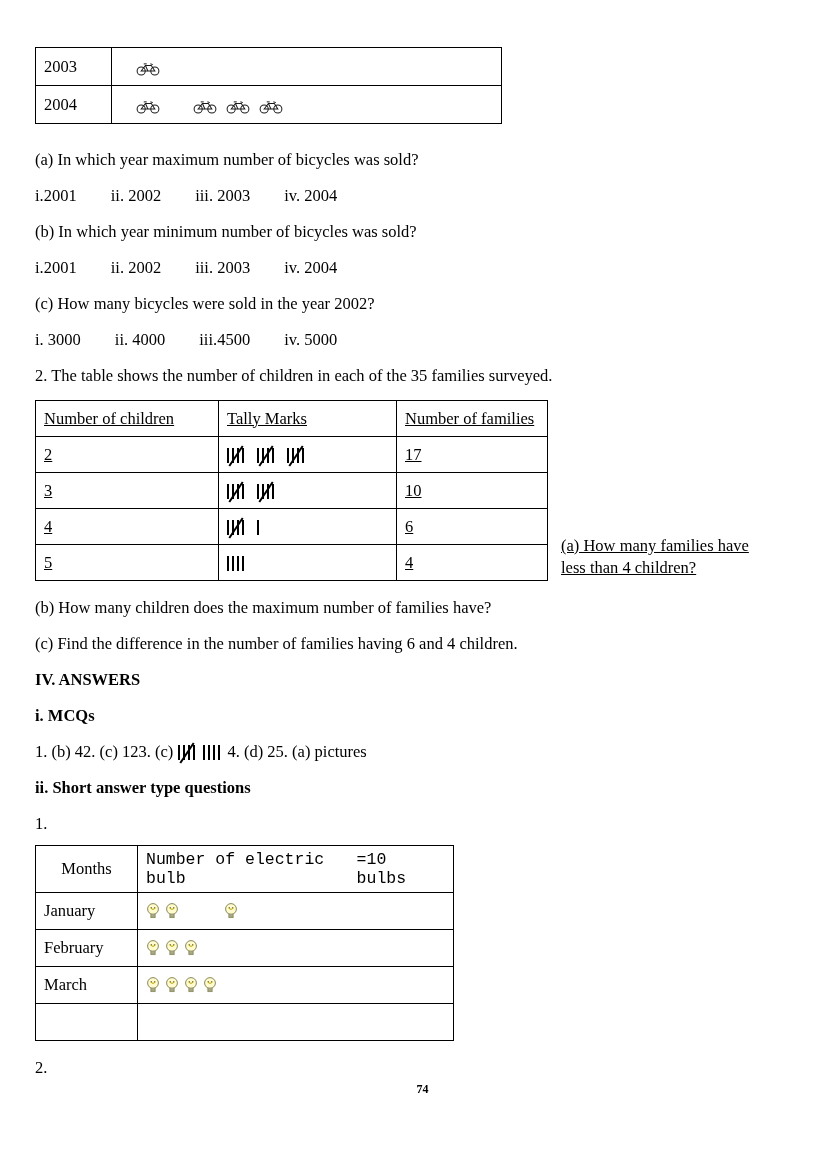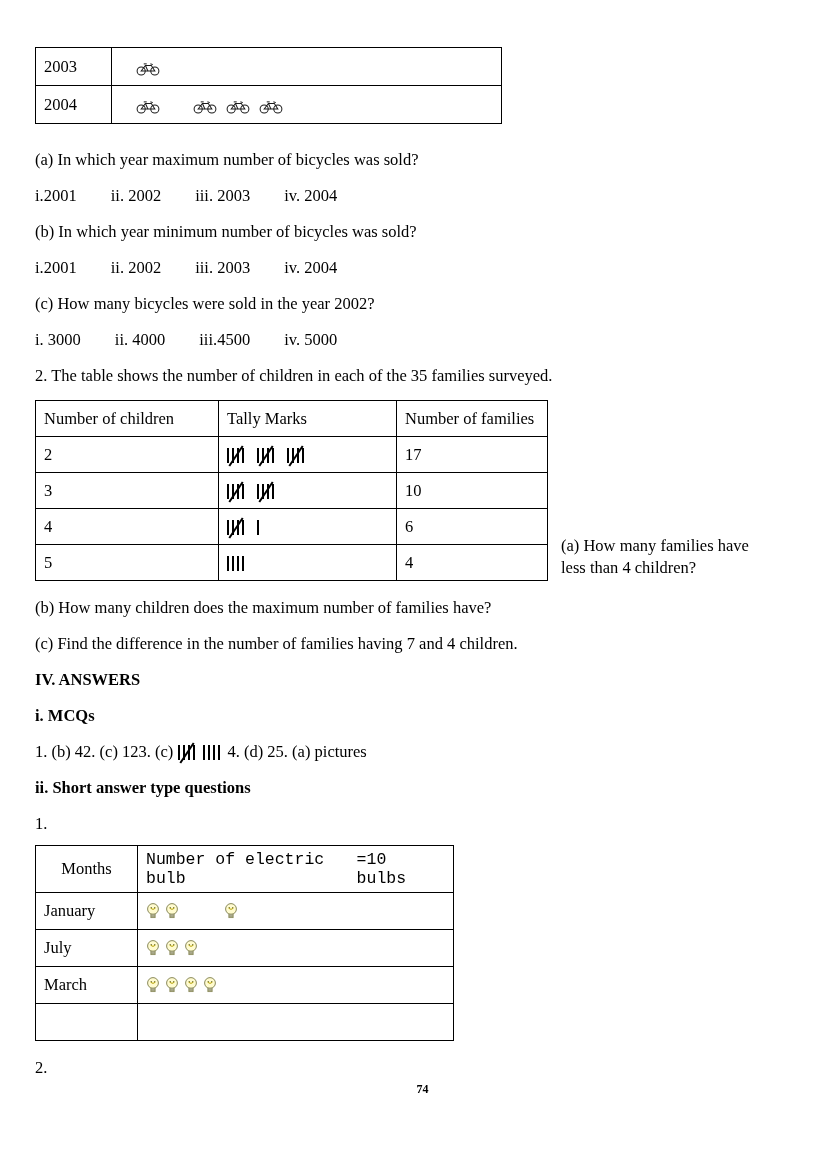--- a/index.html
+++ b/index.html
@@ -30,21 +30,21 @@
     vertical-align: middle;
     overflow: hidden;
   }
 
   
   .bicycle-table td { height: 38px; }
   .bicycle-table .year-cell { width: 76px; }
   .bicycle-table .icons-cell { width: 390px; padding-left: 24px; }
 
   
-  .tally-flex { display: flex; align-items: flex-end; margin-top: 15px; }
+  .tally-flex { display: flex; align-items: flex-end; margin-top: 15px; text-decoration: underline; }
   .tally-table th, .tally-table td { height: 36px; vertical-align: middle; }
   .tally-table .col-children { width: 183px; }
   .tally-table .col-tally { width: 178px; }
   .tally-table .col-families { width: 151px; }
   .side-note { width: 205px; margin-left: 13px; margin-bottom: 2px; line-height: 22px; }
 
   
   .bulb-table { margin-top: 12px; }
   .bulb-table th, .bulb-table td { height: 37px; }
   .bulb-table .col-months { width: 102px; }
@@ -202,21 +202,21 @@
             <td class="col-children">5</td>
             <td class="col-tally"><span class="tally-group"><span class="tbar"></span><span class="tbar"></span><span class="tbar"></span><span class="tbar"></span></span></td>
             <td class="col-families">4</td>
           </tr>
         </tbody>
       </table>
       <div class="side-note">(a) How many families have less than 4 children?</div>
     </div>
 
     <p class="para">(b) How many children does the maximum number of families have?</p>
-    <p class="para">(c) Find the difference in the number of families having 7 and 4 children.</p>
+    <p class="para">(c) Find the difference in the number of families having 6 and 4 children.</p>
 
     <p class="para bold">IV. ANSWERS</p>
     <p class="para bold">i. MCQs</p>
 
     <p class="para answers-line"><span>1. (b) 42. (c) 123. (c) </span><span><span class="tally-group crossed"><span class="tbar"></span><span class="tbar"></span><span class="tbar"></span><span class="tbar"></span><span class="tslash"></span></span><span class="tally-group"><span class="tbar"></span><span class="tbar"></span><span class="tbar"></span><span class="tbar"></span></span></span><span>4. (d) 25. (a) pictures</span></p>
 
     <p class="para bold">ii. Short answer type questions</p>
     <p class="para">1.</p>
 
     <table class="bulb-table">
@@ -249,21 +249,21 @@
                   </svg></span></span><span class="icon-group"><span class="icon bulb-icon"><svg width="14" height="18" viewBox="0 0 14 18" xmlns="http://www.w3.org/2000/svg">
                     <circle cx="7" cy="7" r="5.4" fill="#fffbcf" stroke="#8a8a5a" stroke-width="1"></circle>
                     <path d="M4.6 6.2 Q7 8.6 9.4 6.2" fill="none" stroke="#b7a200" stroke-width="1"></path>
                     <circle cx="5.3" cy="5.6" r="0.7" fill="#6a6a3a"></circle>
                     <circle cx="8.7" cy="5.6" r="0.7" fill="#6a6a3a"></circle>
                     <rect x="4.9" y="12.2" width="4.2" height="3.4" fill="#e2e2e2" stroke="#8a8a5a" stroke-width="0.9"></rect>
                     <path d="M4.9 13.4 L9.1 13.4 M4.9 14.5 L9.1 14.5" stroke="#8a8a5a" stroke-width="0.7" fill="none"></path>
                   </svg></span></span></td>
         </tr>
         <tr>
-          <td class="col-months">July</td>
+          <td class="col-months">February</td>
           <td class="col-bulbs bulb-cell"><span class="icon-group"><span class="icon bulb-icon"><svg width="14" height="18" viewBox="0 0 14 18" xmlns="http://www.w3.org/2000/svg">
                     <circle cx="7" cy="7" r="5.4" fill="#fffbcf" stroke="#8a8a5a" stroke-width="1"></circle>
                     <path d="M4.6 6.2 Q7 8.6 9.4 6.2" fill="none" stroke="#b7a200" stroke-width="1"></path>
                     <circle cx="5.3" cy="5.6" r="0.7" fill="#6a6a3a"></circle>
                     <circle cx="8.7" cy="5.6" r="0.7" fill="#6a6a3a"></circle>
                     <rect x="4.9" y="12.2" width="4.2" height="3.4" fill="#e2e2e2" stroke="#8a8a5a" stroke-width="0.9"></rect>
                     <path d="M4.9 13.4 L9.1 13.4 M4.9 14.5 L9.1 14.5" stroke="#8a8a5a" stroke-width="0.7" fill="none"></path>
                   </svg></span><span class="icon bulb-icon"><svg width="14" height="18" viewBox="0 0 14 18" xmlns="http://www.w3.org/2000/svg">
                     <circle cx="7" cy="7" r="5.4" fill="#fffbcf" stroke="#8a8a5a" stroke-width="1"></circle>
                     <path d="M4.6 6.2 Q7 8.6 9.4 6.2" fill="none" stroke="#b7a200" stroke-width="1"></path>

